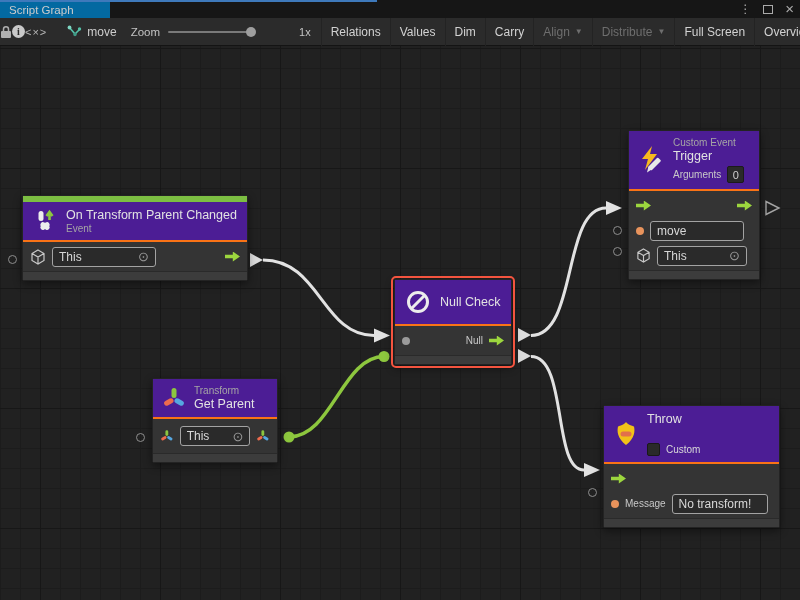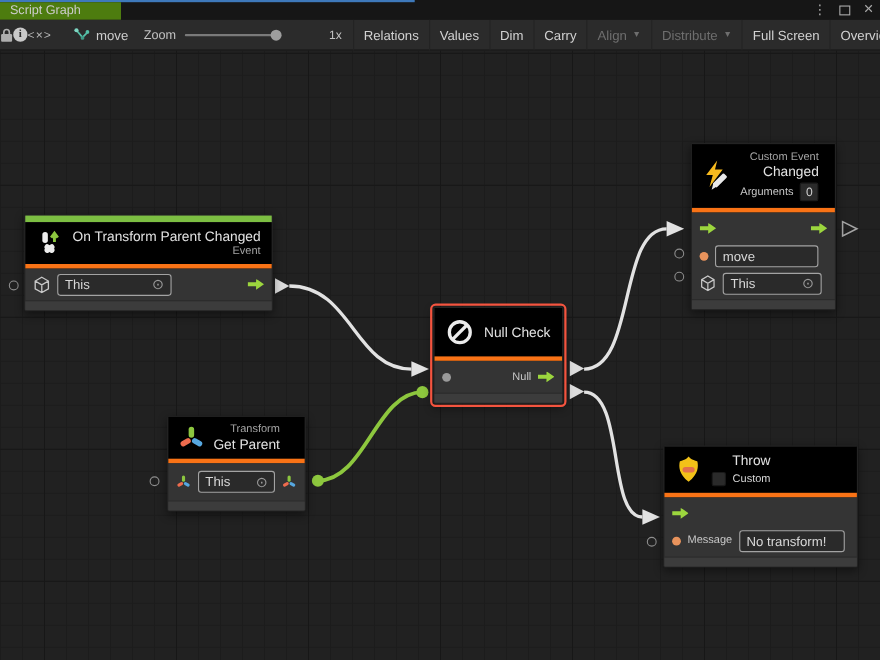--- a/index.html
+++ b/index.html
@@ -3,21 +3,21 @@
 <meta charset="utf-8">
 <style>
   * { margin:0; padding:0; box-sizing:border-box; }
   html,body { width:800px; height:600px; overflow:hidden; background:#191919;
     font-family:"Liberation Sans", sans-serif; -webkit-font-smoothing:antialiased; }
   .window { position:relative; width:800px; height:600px; background:#191919; }
 
   
   .tabbar { position:relative; height:18px; background:#161616; }
   .blue-line { position:absolute; top:0; left:0; width:377px; height:2px; background:#3E79BB; }
-  .tab { position:absolute; top:2px; left:0; width:110px; height:16px; background:#4d7c0f;
+  .tab { position:absolute; top:2px; left:0; width:110px; height:16px; background:#0369a1;
     color:#CCCCCC; font-size:11.5px; line-height:16px; padding-left:9px; }
   .win-controls { position:absolute; right:6px; top:0; height:18px; display:flex; align-items:center; gap:12px; color:#ABABAB; }
   .wc-menu { font-size:12px; letter-spacing:0; }
   .wc-max { width:10px; height:9px; border:1.5px solid #ABABAB; }
   .wc-close { font-size:15px; line-height:10px; }
 
   
   .toolbar { position:relative; height:28px; background:#2B2B2B; border-bottom:1px solid #141414;
     display:flex; align-items:center; color:#CDCDCD; font-size:12px; }
   .sep { width:1px; height:28px; background:#222222; }
@@ -47,21 +47,21 @@
       linear-gradient(to bottom, #1C1C1C 1px, transparent 1px);
     background-size:120px 120px, 120px 120px, 20px 20px, 20px 20px;
     background-position:40px 2px, 40px 2px, 0 2px, 0 2px; }
   svg.wires { position:absolute; top:0; left:0; width:800px; height:554px; }
 
   
   .node { position:absolute; background:#343434; border:1px solid #232323; border-radius:2px;
     box-shadow:0 3px 9px rgba(0,0,0,.45); }
   .node.selected { outline:2px solid #F4543F; outline-offset:1px; }
   .accent-bar { height:6px; background:#7CBE42; }
-  .node-header { background:#000000; display:flex; align-items:center; gap:8px; padding:6px 9px; border-bottom:4px solid #f97316;text-align:right; }
+  .node-header { background:#4c1d95; display:flex; align-items:center; gap:8px; padding:6px 9px; border-bottom:2px solid #f97316; }
   .nh-col { display:flex; flex-direction:column; gap:1px; }
   .n-title { color:#E2E2E2; font-size:12.5px; }
   .n-sub { color:#A5A5A5; font-size:10px; }
   .node-body { padding:4px 7px; display:flex; flex-direction:column; gap:4px; border-bottom:1px solid #2A2A2A; }
   .node-footer { height:8px; background:#3C3C3C; }
   .port-row { display:flex; align-items:center; gap:6px; min-height:21px; }
   .grow { flex:1; }
   .p-label { color:#C8C8C8; font-size:10px; }
   .p-label.right { text-align:right; flex:1; }
   .field { background:#2A2A2A; border:1px solid #a3a3a3; border-radius:3px; color:#D8D8D8;
@@ -265,21 +265,21 @@
 
     <div class="node" style="left:628px; top:84px; width:132px;">
       <div class="node-header">
         <svg width="27" height="30" viewBox="0 0 27 30">
           <polygon points="14,1 4,14 10,14 7,25 19,9 12,9" fill="#F7BA1E"></polygon>
           <rect x="14" y="12" width="5" height="14" rx="1" fill="#E9E9E9" transform="rotate(45 16.5 19)"></rect>
           <polygon points="9,27.5 13.5,24.5 10.5,21.5" fill="#E9E9E9" transform="rotate(0)"></polygon>
         </svg>
         <div class="nh-col">
           <span class="n-sub">Custom Event</span>
-          <span class="n-title">Changed</span>
+          <span class="n-title">Trigger</span>
           <span style="display:flex; align-items:center; gap:6px; margin-top:2px;">
             <span class="p-label">Arguments</span>
             <span class="argbox">0</span>
           </span>
         </div>
       </div>
       <div class="node-body">
         <div class="port-row">
           <span class="flow-arrow"></span>
           <span class="grow"></span>
@@ -305,21 +305,21 @@
     </div>
 
     <div class="node" style="left:603px; top:359px; width:177px;">
       <div class="node-header">
         <svg width="26" height="26" viewBox="0 0 26 26">
           <path d="M13 1 C11 4 7 4.5 5 5.5 C4 10 4 17 13 24 C22 17 22 10 21 5.5 C19 4.5 15 4 13 1 Z" fill="#F2C118"></path>
           <rect x="7.5" y="10.5" width="11" height="5" rx="2.5" fill="#E2704B"></rect>
         </svg>
         <div class="nh-col">
           <span class="n-title">Throw</span>
-          <span style="display:flex; align-items:center; gap:6px; margin-top:2px;">
+          <span style="display:flex; align-items:center; gap:6px; margin-top:16px;">
             <span class="checkbox"></span>
             <span class="p-label" style="color:#D8D8D8;">Custom</span>
           </span>
         </div>
       </div>
       <div class="node-body">
         <div class="port-row">
           <span class="flow-arrow"></span>
         </div>
         <div class="port-row">

